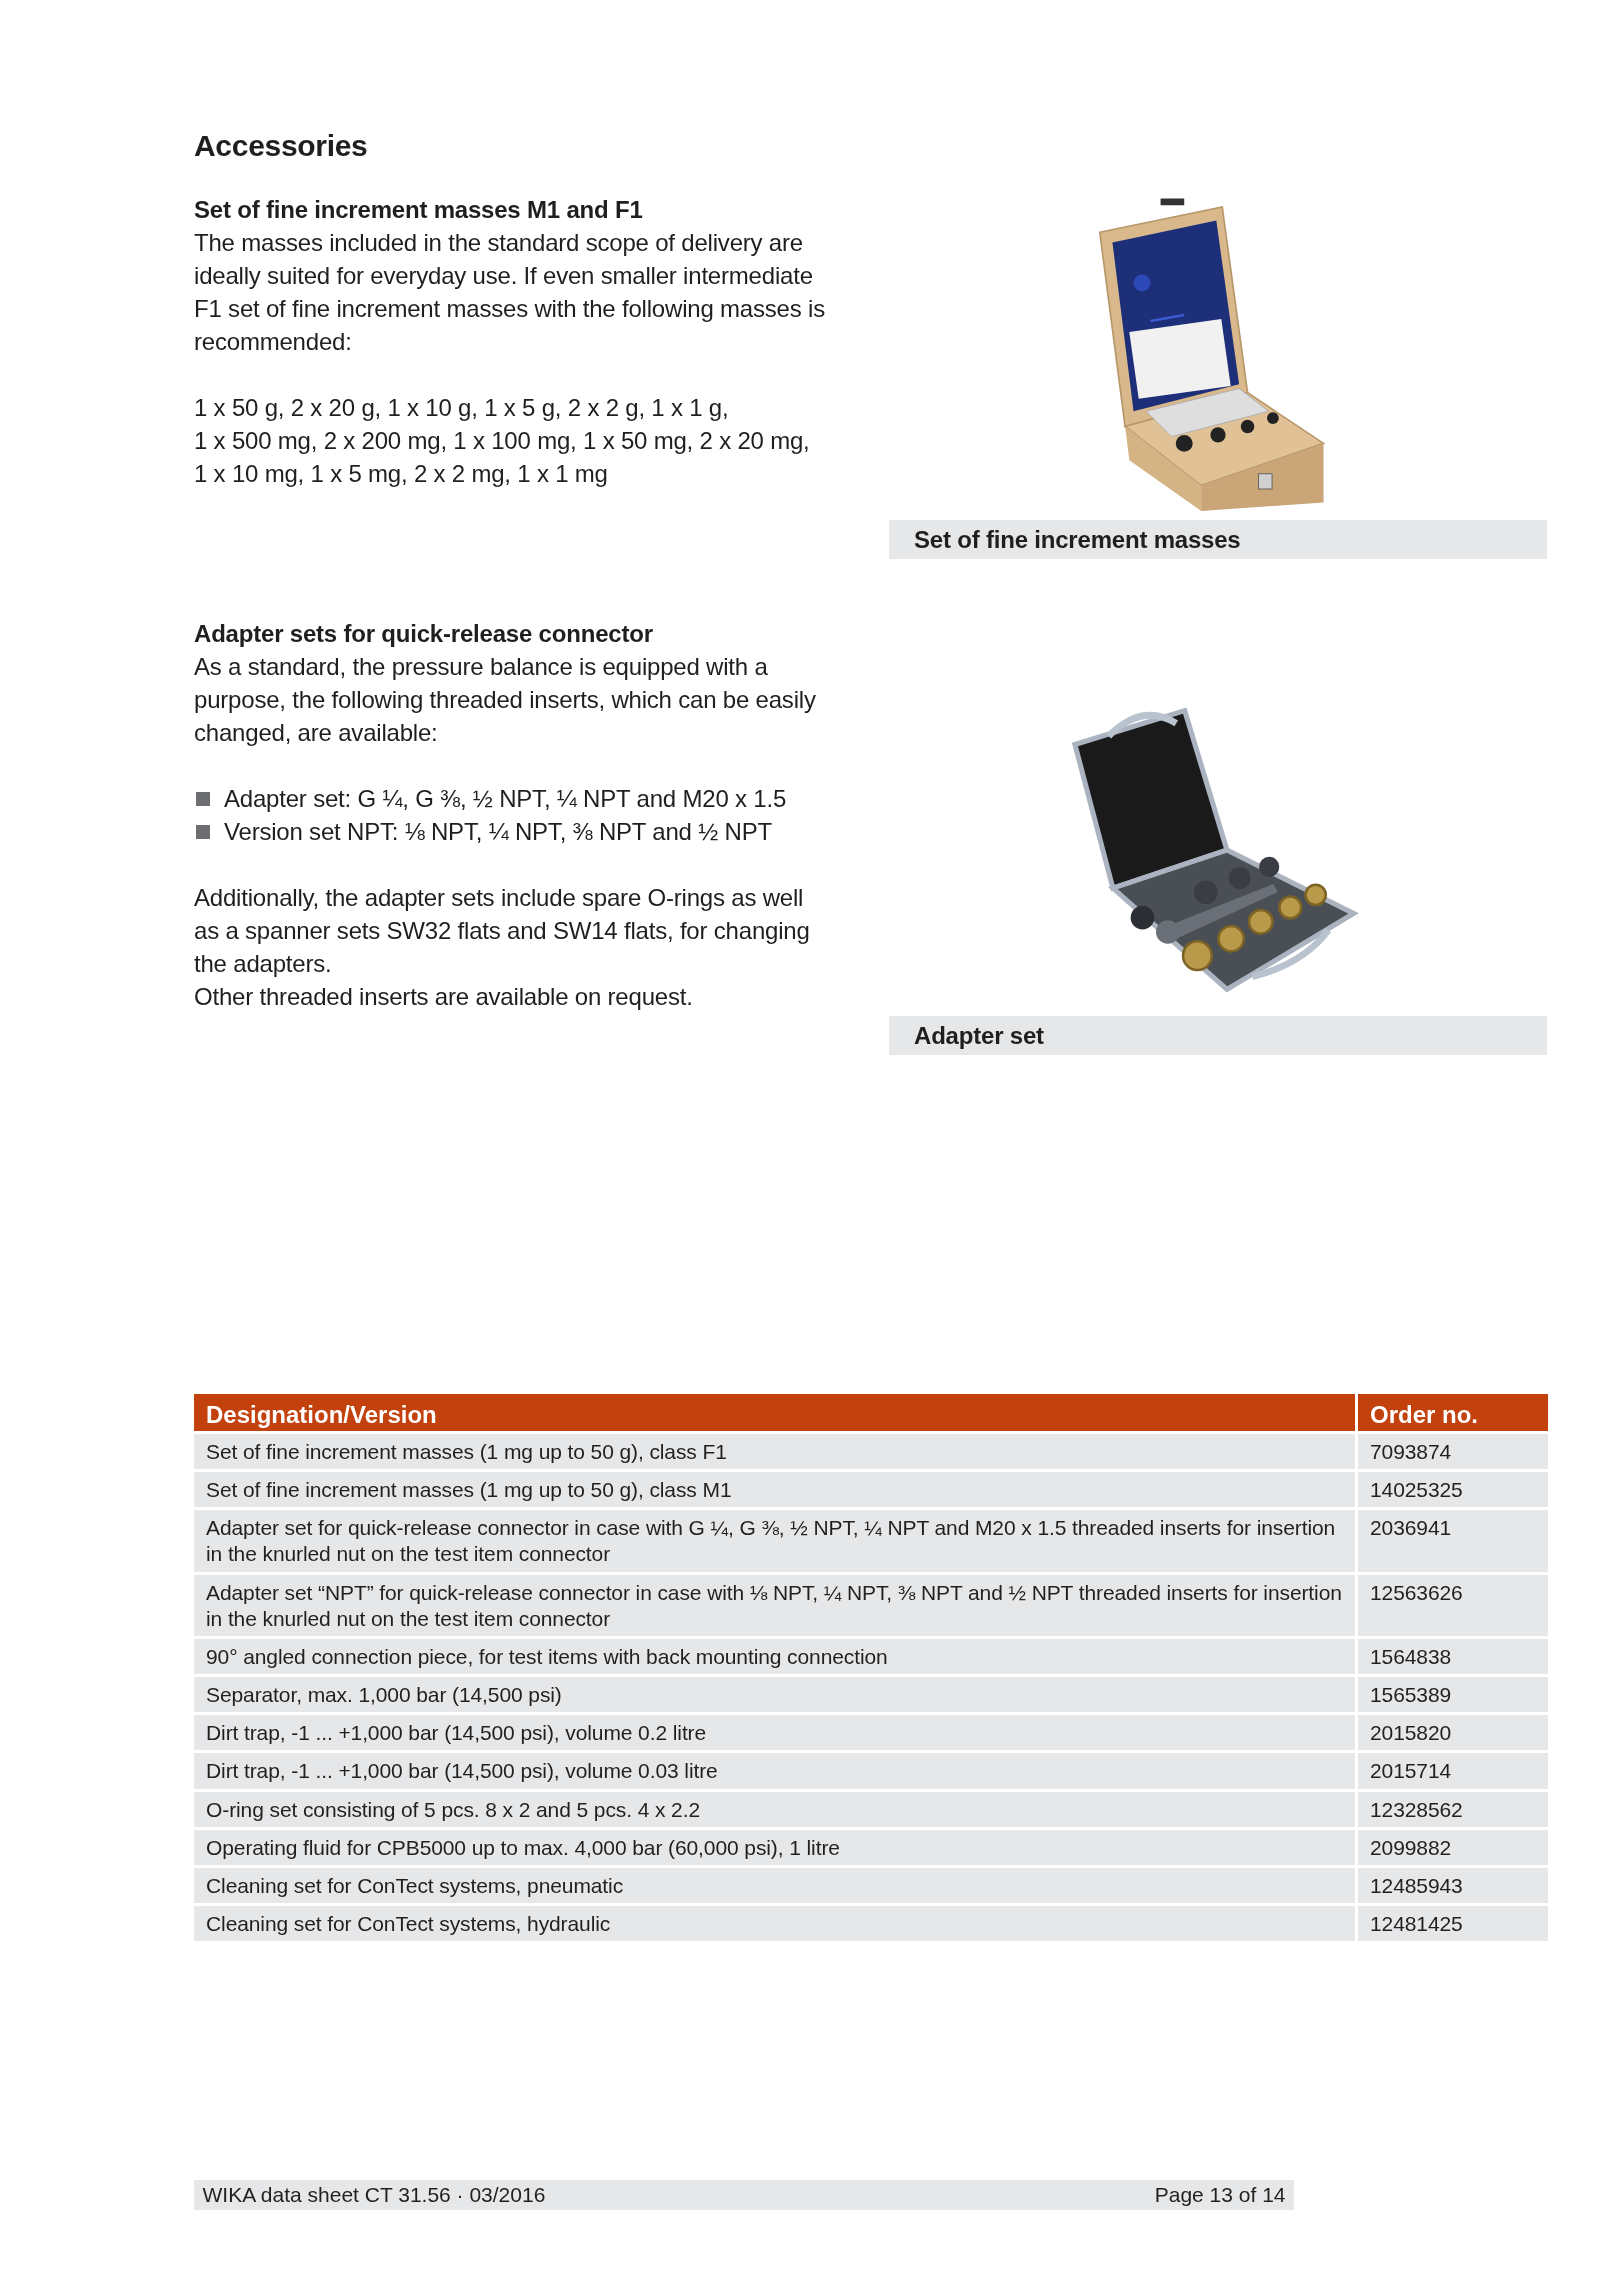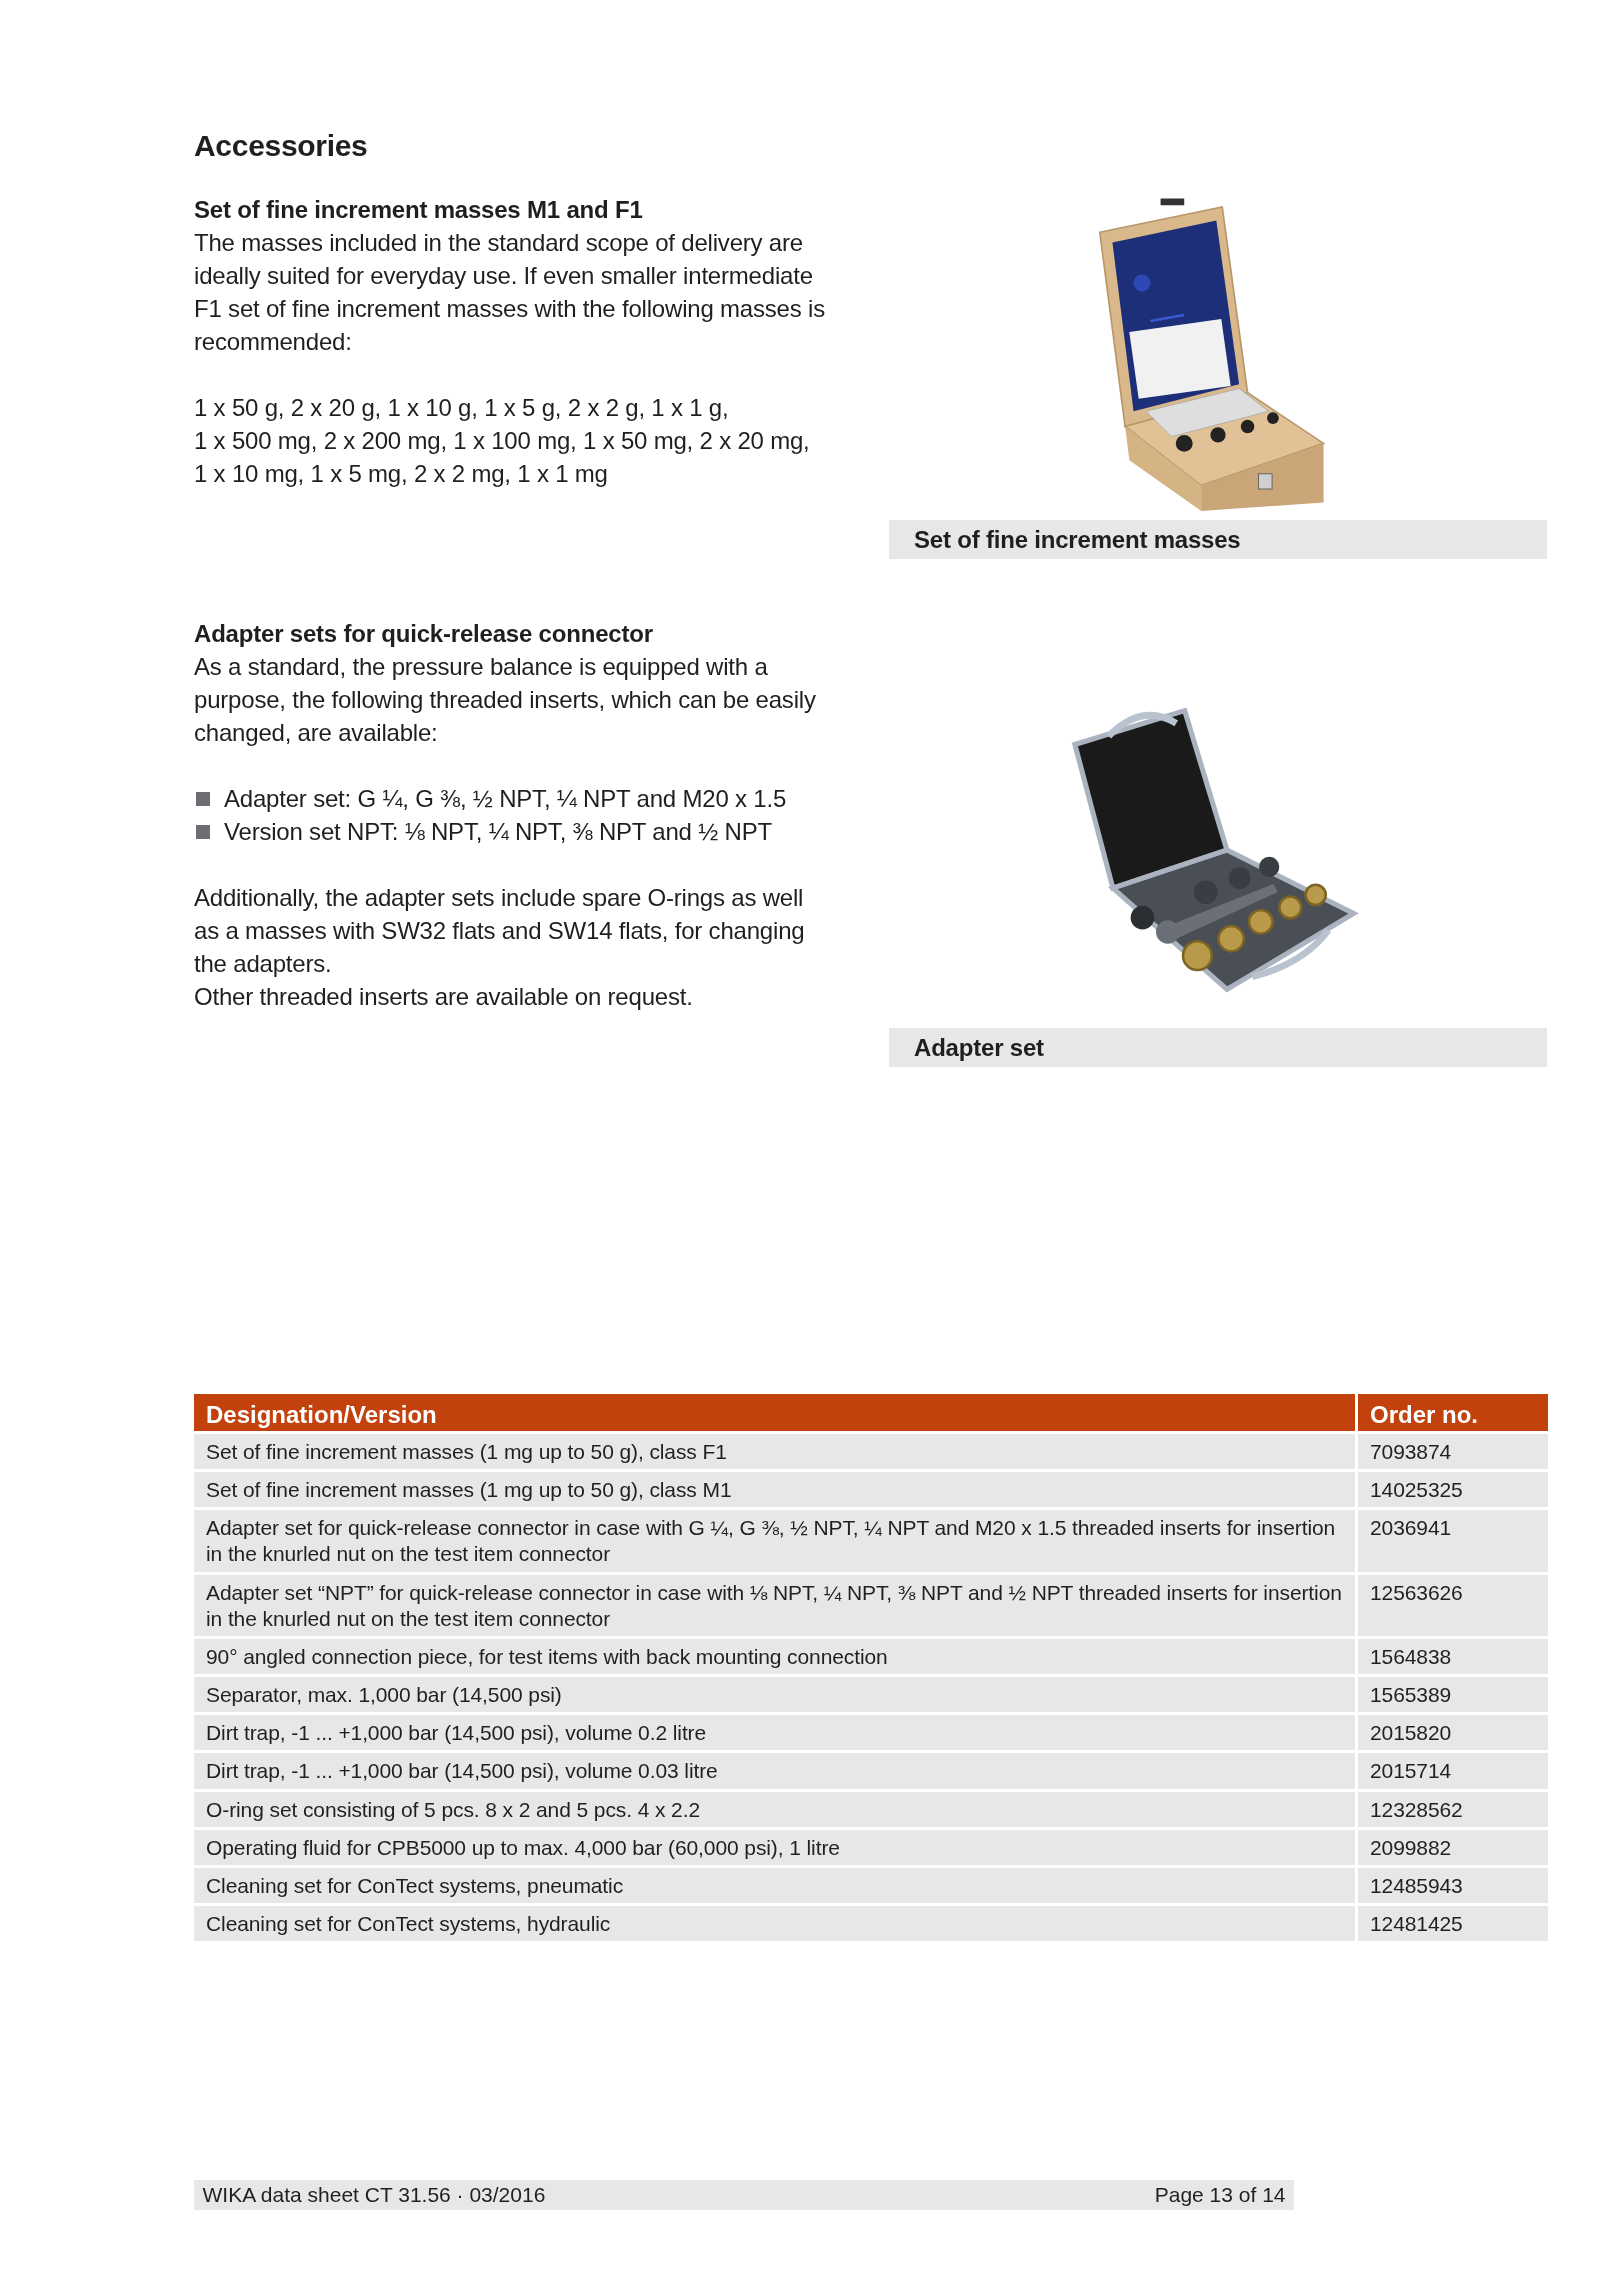--- a/index.html
+++ b/index.html
@@ -110,21 +110,21 @@
       <span class="bullet"></span>
       <span>Adapter set: G ¼, G ⅜, ½ NPT, ¼ NPT and M20 x 1.5</span>
     </li>
     <li>
       <span class="bullet"></span>
       <span>Version set NPT: ⅛ NPT, ¼ NPT, ⅜ NPT and ½ NPT</span>
     </li>
   </ul>
   <div class="gap"></div>
   <p>Additionally, the adapter sets include spare O-rings as well</p>
-  <p>as a masses with SW32 flats and SW14 flats, for changing</p>
+  <p>as a spanner sets SW32 flats and SW14 flats, for changing</p>
   <p>the adapters.</p>
   <p>Other threaded inserts are available on request.</p>
 </div>
 
 <div class="figure" style="top:702px;">
   <div class="photo" style="width:321px;height:313px;">
     <svg width="321" height="313" viewBox="0 0 380 370">
 
       <polygon points="20,50 150,10 200,175 65,220" fill="#1a1a1a" stroke="#aab3bf" stroke-width="6"></polygon>
       <path d="M60,40 Q100,0 140,25" fill="none" stroke="#b9c3cf" stroke-width="8"></path>
@@ -140,21 +140,21 @@
 
       <polygon points="130,265 255,215 260,225 140,280" fill="#6a6f78"></polygon>
       <circle cx="130" cy="272" r="14" fill="#6a6f78"></circle>
 
       <circle cx="100" cy="255" r="14" fill="#2b2e33"></circle>
       <circle cx="175" cy="225" r="14" fill="#3a3d43"></circle>
       <circle cx="215" cy="208" r="13" fill="#3a3d43"></circle>
       <circle cx="250" cy="195" r="12" fill="#3a3d43"></circle>
     </svg>
   </div>
-  <div class="caption" style="margin-top:13px;">Adapter set</div>
+  <div class="caption" style="margin-top:1px;">Adapter set</div>
 </div>
 
 <table class="order-table">
   <thead>
     <tr>
       <th>Designation/Version</th>
       <th class="col-order">Order no.</th>
     </tr>
   </thead>
   <tbody>

